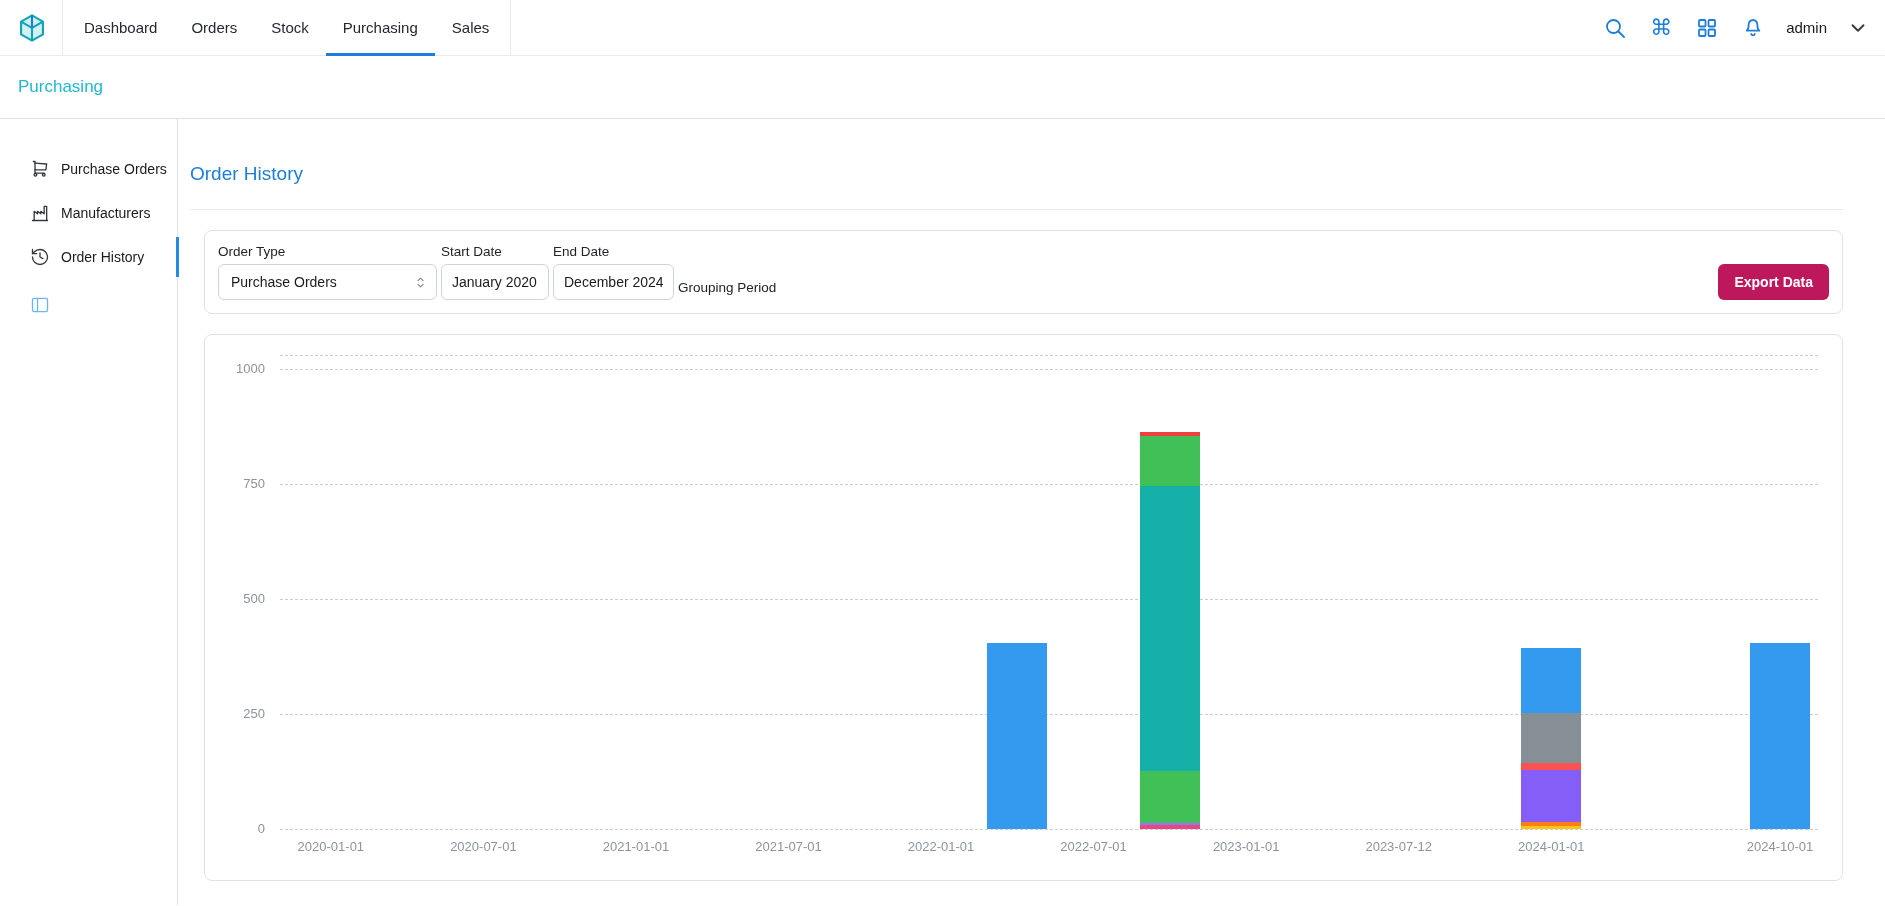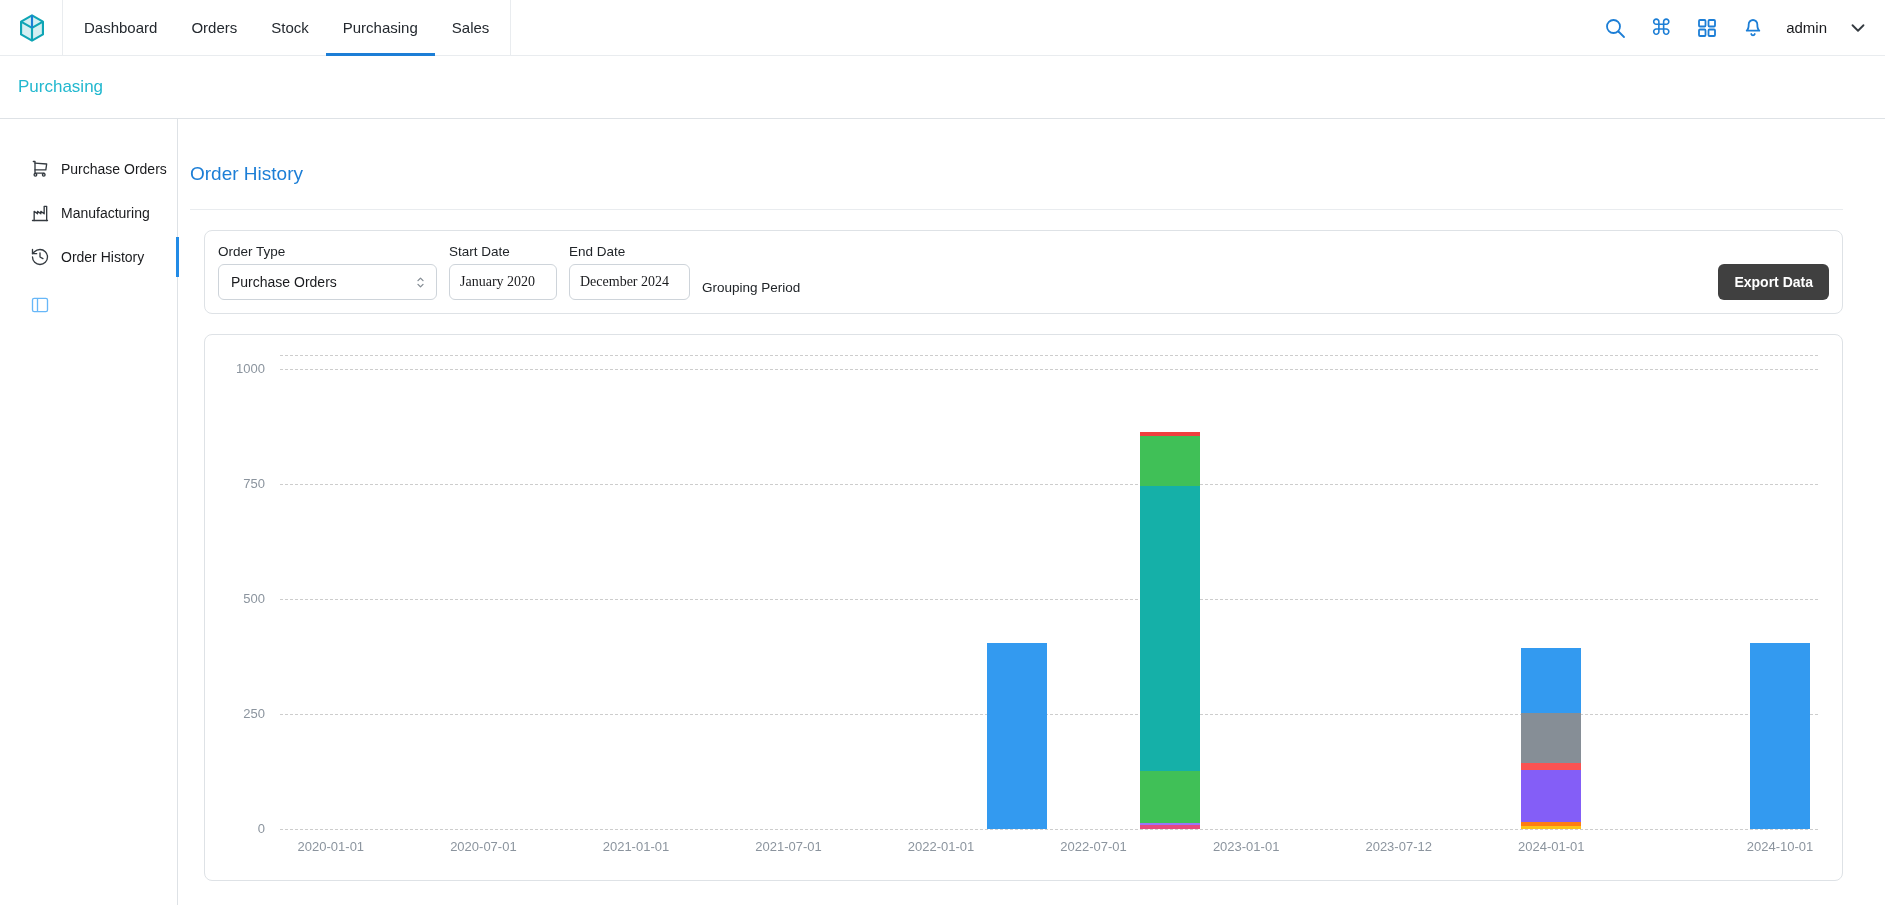--- a/index.html
+++ b/index.html
@@ -29,33 +29,33 @@
   .side-item { position:relative; display:flex; align-items:center; gap:11px; height:44px; padding-left:30px; font-size:14px; color:#1a1b1e; cursor:pointer; white-space:nowrap; }
   .side-item svg { width:20px; height:20px; color:#343a40; flex-shrink:0; }
   .side-item.active::after { content:''; position:absolute; right:-2px; top:2px; bottom:2px; width:3px; background:#228be6; }
   .collapse-btn { margin:16px 0 0 30px; width:20px; height:20px; color:#4dabf7; opacity:.85; cursor:pointer; }
 
   .main { flex:1; min-width:0; padding:0 42px 0 12px; }
   .page-title { margin-top:44px; font-size:19px; font-weight:500; color:#1c7ed6; }
   .title-divider { margin-top:24px; border:0; border-top:1px solid #e9ecef; }
 
   
-  .filter-card { margin-top:20px; margin-left:14px; height:84px; border:1px solid #dee2e6; border-radius:8px; padding:12px 13px 13px; display:flex; align-items:flex-end; gap:12px; }
+  .filter-card { margin-top:20px; margin-left:14px; height:84px; border:1px solid #dee2e6; border-radius:8px; padding:12px 13px 13px; display:flex; align-items:flex-end; gap:4px; }
   .field { display:flex; flex-direction:column; }
   .field-label { font-size:13.5px; font-weight:500; color:#212529; margin-bottom:5px; }
   .select, .text-input { height:36px; border:1px solid #ced4da; border-radius:6px; font-size:14px; color:#1a1b1e; background:#fff; }
   .select { display:flex; align-items:center; position:relative; padding:0 30px 0 12px; cursor:pointer; }
   .select .selector-icon { position:absolute; right:8px; top:10px; color:#868e96; width:15px; height:15px; }
   .select.focused { border:1.5px solid #339af0; }
   .w-order { width:219px; }
   .w-group { width:219px; }
-  .text-input { padding:0 10px; font-family:Liberation Serif, serif; }
+  .text-input { padding:0 10px; font-family:Liberation Sans, sans-serif; }
   .w-start { width:108px; }
   .w-end { width:121px; }
-  .export-btn { margin-left:auto; height:36px; padding:0 16px; background:#404040; color:#fff; border:none; border-radius:6px; font-size:14px; font-weight:bold; cursor:pointer; font-family:inherit; }
+  .export-btn { margin-left:auto; height:36px; padding:0 16px; background:#be185d; color:#fff; border:none; border-radius:6px; font-size:14px; font-weight:bold; cursor:pointer; font-family:inherit; }
 
   
   .chart-card { margin-top:20px; margin-left:14px; height:547px; border:1px solid #dee2e6; border-radius:8px; position:relative; overflow:hidden; }
   .chart-plot { position:absolute; inset:0; }
   .gridline { position:absolute; height:0; border-top:1px dashed #cdcdcd; }
   .ytick { position:absolute; left:4px; width:56px; text-align:right; font-size:13px; color:#8b949e; }
   .xtick { position:absolute; width:100px; margin-left:-50px; text-align:center; font-size:13px; color:#8b949e; }
   .bar-seg { position:absolute; }
 </style>
 </head>
@@ -126,21 +126,21 @@
           <path d="M17 17H6V3H4"></path>
             <path d="M6 5l14 1-1 7H6"></path>
         </svg>
         <span>Purchase Orders</span>
       </div>
       <div class="side-item">
         <svg viewBox="0 0 24 24" fill="none" stroke="currentColor" stroke-width="1.6" stroke-linecap="round" stroke-linejoin="round">
           <path d="M3 21h18"></path>
             <path d="M5 21v-11l4 3v-3l4 3v-3l4 3V4h3v17"></path>
         </svg>
-        <span>Manufacturing</span>
+        <span>Manufacturers</span>
       </div>
       <div class="side-item active">
         <svg viewBox="0 0 24 24" fill="none" stroke="currentColor" stroke-width="1.6" stroke-linecap="round" stroke-linejoin="round">
           <path d="M3 12a9 9 0 1 0 9-9 9.6 9.6 0 0 0-6.7 2.8L3 8"></path>
           <path d="M3 3v5h5"></path>
             <path d="M12 7v5l3.5 2"></path>
         </svg>
         <span>Order History</span>
       </div>
       <div class="collapse-btn">

